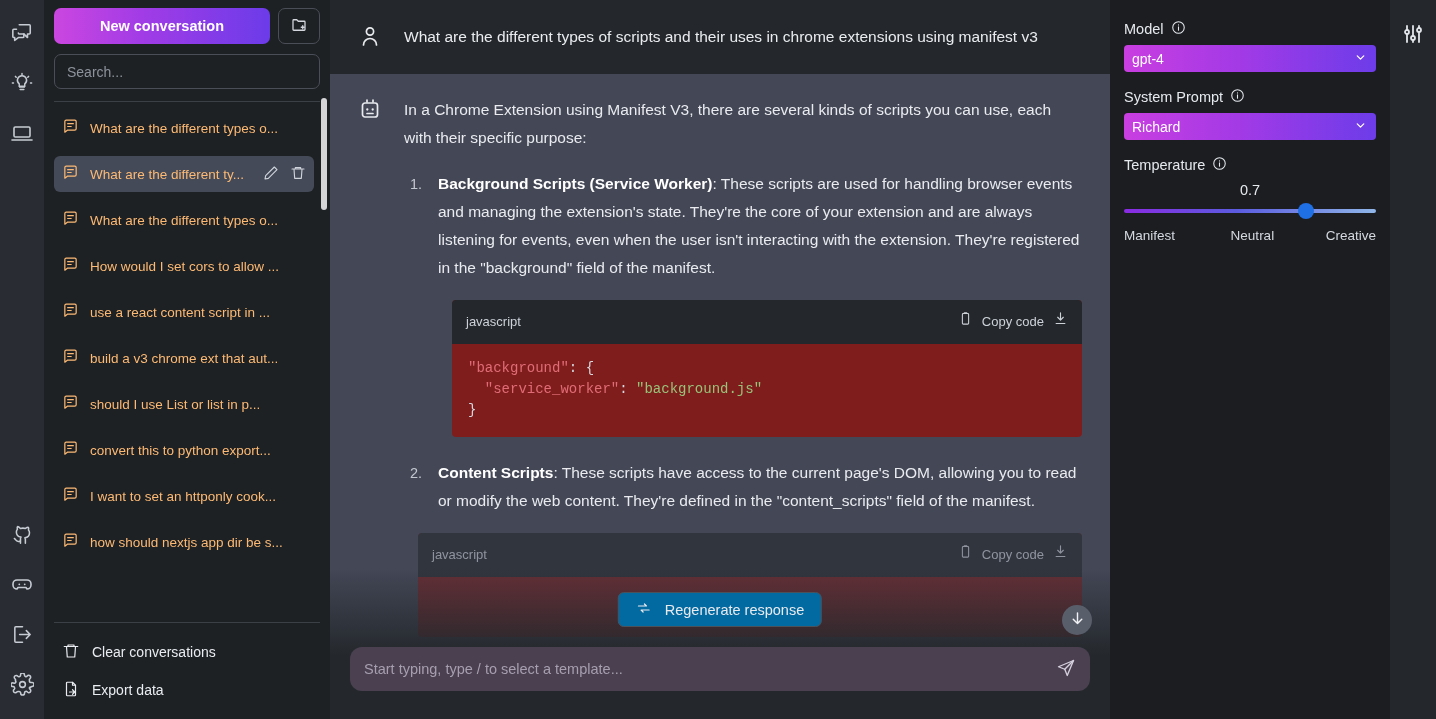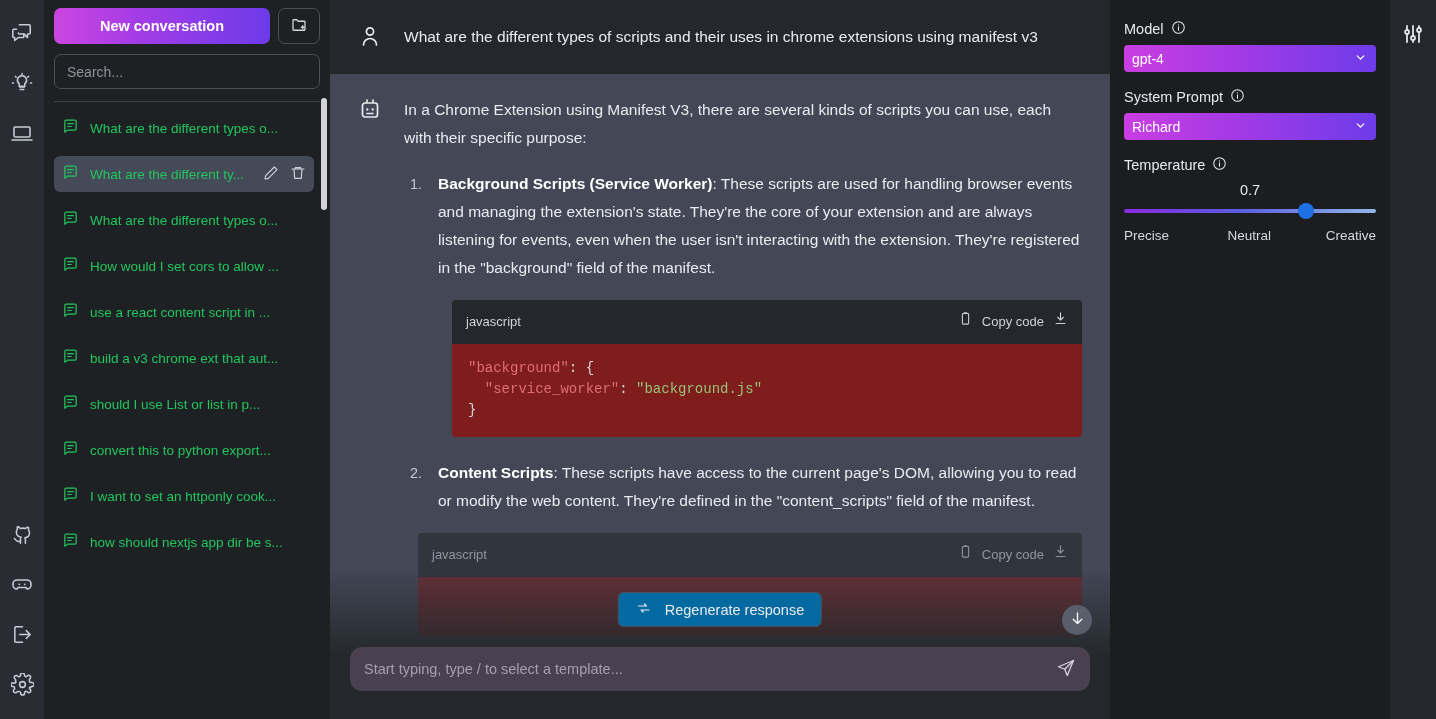--- a/index.html
+++ b/index.html
@@ -64,21 +64,21 @@
   .conv-list {
     flex: 1 1 auto;
     overflow: hidden;
     position: relative;
     padding-right: 6px;
   }
   .conv-item {
     display: flex; align-items: center; gap: 11px;
     height: 36px; border-radius: 6px;
     padding: 0 8px; margin-bottom: 10px;
-    color: #22c55e; font-size: 13.5px;
+    color: #fdba74; font-size: 13.5px;
     cursor: pointer; white-space: nowrap;
   }
   .conv-item.active { background: #454a58; }
   .conv-item .label { flex: 1 1 auto; overflow: hidden; text-overflow: ellipsis; }
   .conv-actions { display: flex; gap: 11px; align-items: center; color: #cfd4db; }
 
   .sb-scrollbar {
     position: absolute; right: 3px; top: 98px;
     width: 6px; height: 112px; border-radius: 3px;
     background: #d5d5d8;
@@ -374,20 +374,41 @@
         <span><svg width="17" height="17" viewBox="0 0 24 24" fill="none" stroke="currentColor" stroke-width="1.7" stroke-linecap="round" stroke-linejoin="round">
               <path d="M20 15a2 2 0 01-2 2H8l-4 3V5a2 2 0 012-2h12a2 2 0 012 2z"></path>
               <path d="M8 8h8M8 12h5"></path>
             </svg></span>
         <span class="label">how should nextjs app dir be s...</span>
       </div>
     </div>
 
     <div class="sb-scrollbar"></div>
 
+    <div class="sb-bottom">
+      <div class="sb-divider"></div>
+      <div class="sb-action">
+        <span>
+          <svg width="18" height="18" viewBox="0 0 24 24" fill="none" stroke="currentColor" stroke-width="1.6" stroke-linecap="round" stroke-linejoin="round">
+              <path d="M3 6h18M8 6V4h8v2M6 6l1 14h10l1-14"></path>
+            </svg>
+        </span>
+        <span>Clear conversations</span>
+      </div>
+      <div class="sb-action">
+        <span>
+          <svg width="18" height="18" viewBox="0 0 24 24" fill="none" stroke="currentColor" stroke-width="1.6" stroke-linecap="round" stroke-linejoin="round">
+              <path d="M14 3H7a1 1 0 00-1 1v16a1 1 0 001 1h10a1 1 0 001-1V7z"></path>
+              <path d="M14 3v4h4"></path>
+              <path d="M10 16h6M14 13l3 3-3 3"></path>
+            </svg>
+        </span>
+        <span>Export data</span>
+      </div>
+    </div>
   </div>
 
   <div class="main">
 
     <div class="msg user">
       <div class="avatar">
         <svg width="24" height="24" viewBox="0 0 24 24" fill="none" stroke="currentColor" stroke-width="1.7" stroke-linecap="round">
             <circle cx="12" cy="7.5" r="3.6"></circle>
             <path d="M5.5 21a6.5 6.5 0 0113 0"></path>
           </svg>
@@ -549,21 +570,21 @@
             <circle cx="12" cy="7.8" r="0.9" fill="currentColor" stroke="none"></circle>
           </svg>
       </span>
     </div>
     <div class="temp-value">0.7</div>
     <div class="slider-row">
       <div class="slider-track"></div>
       <div class="slider-thumb"></div>
     </div>
     <div class="slider-labels">
-      <span>Precise</span>
+      <span>Manifest</span>
       <span>Neutral</span>
       <span>Creative</span>
     </div>
   </div>
 
   <div class="gearrail">
     <span style="color:#e3e6ea">
       <svg width="24" height="24" viewBox="0 0 24 24" fill="none" stroke="currentColor" stroke-width="1.8" stroke-linecap="round">
           <path d="M6 4v4M6 12v8M12 4v10M12 18v2M18 4v2M18 10v10"></path>
           <circle cx="6" cy="10" r="2"></circle>

